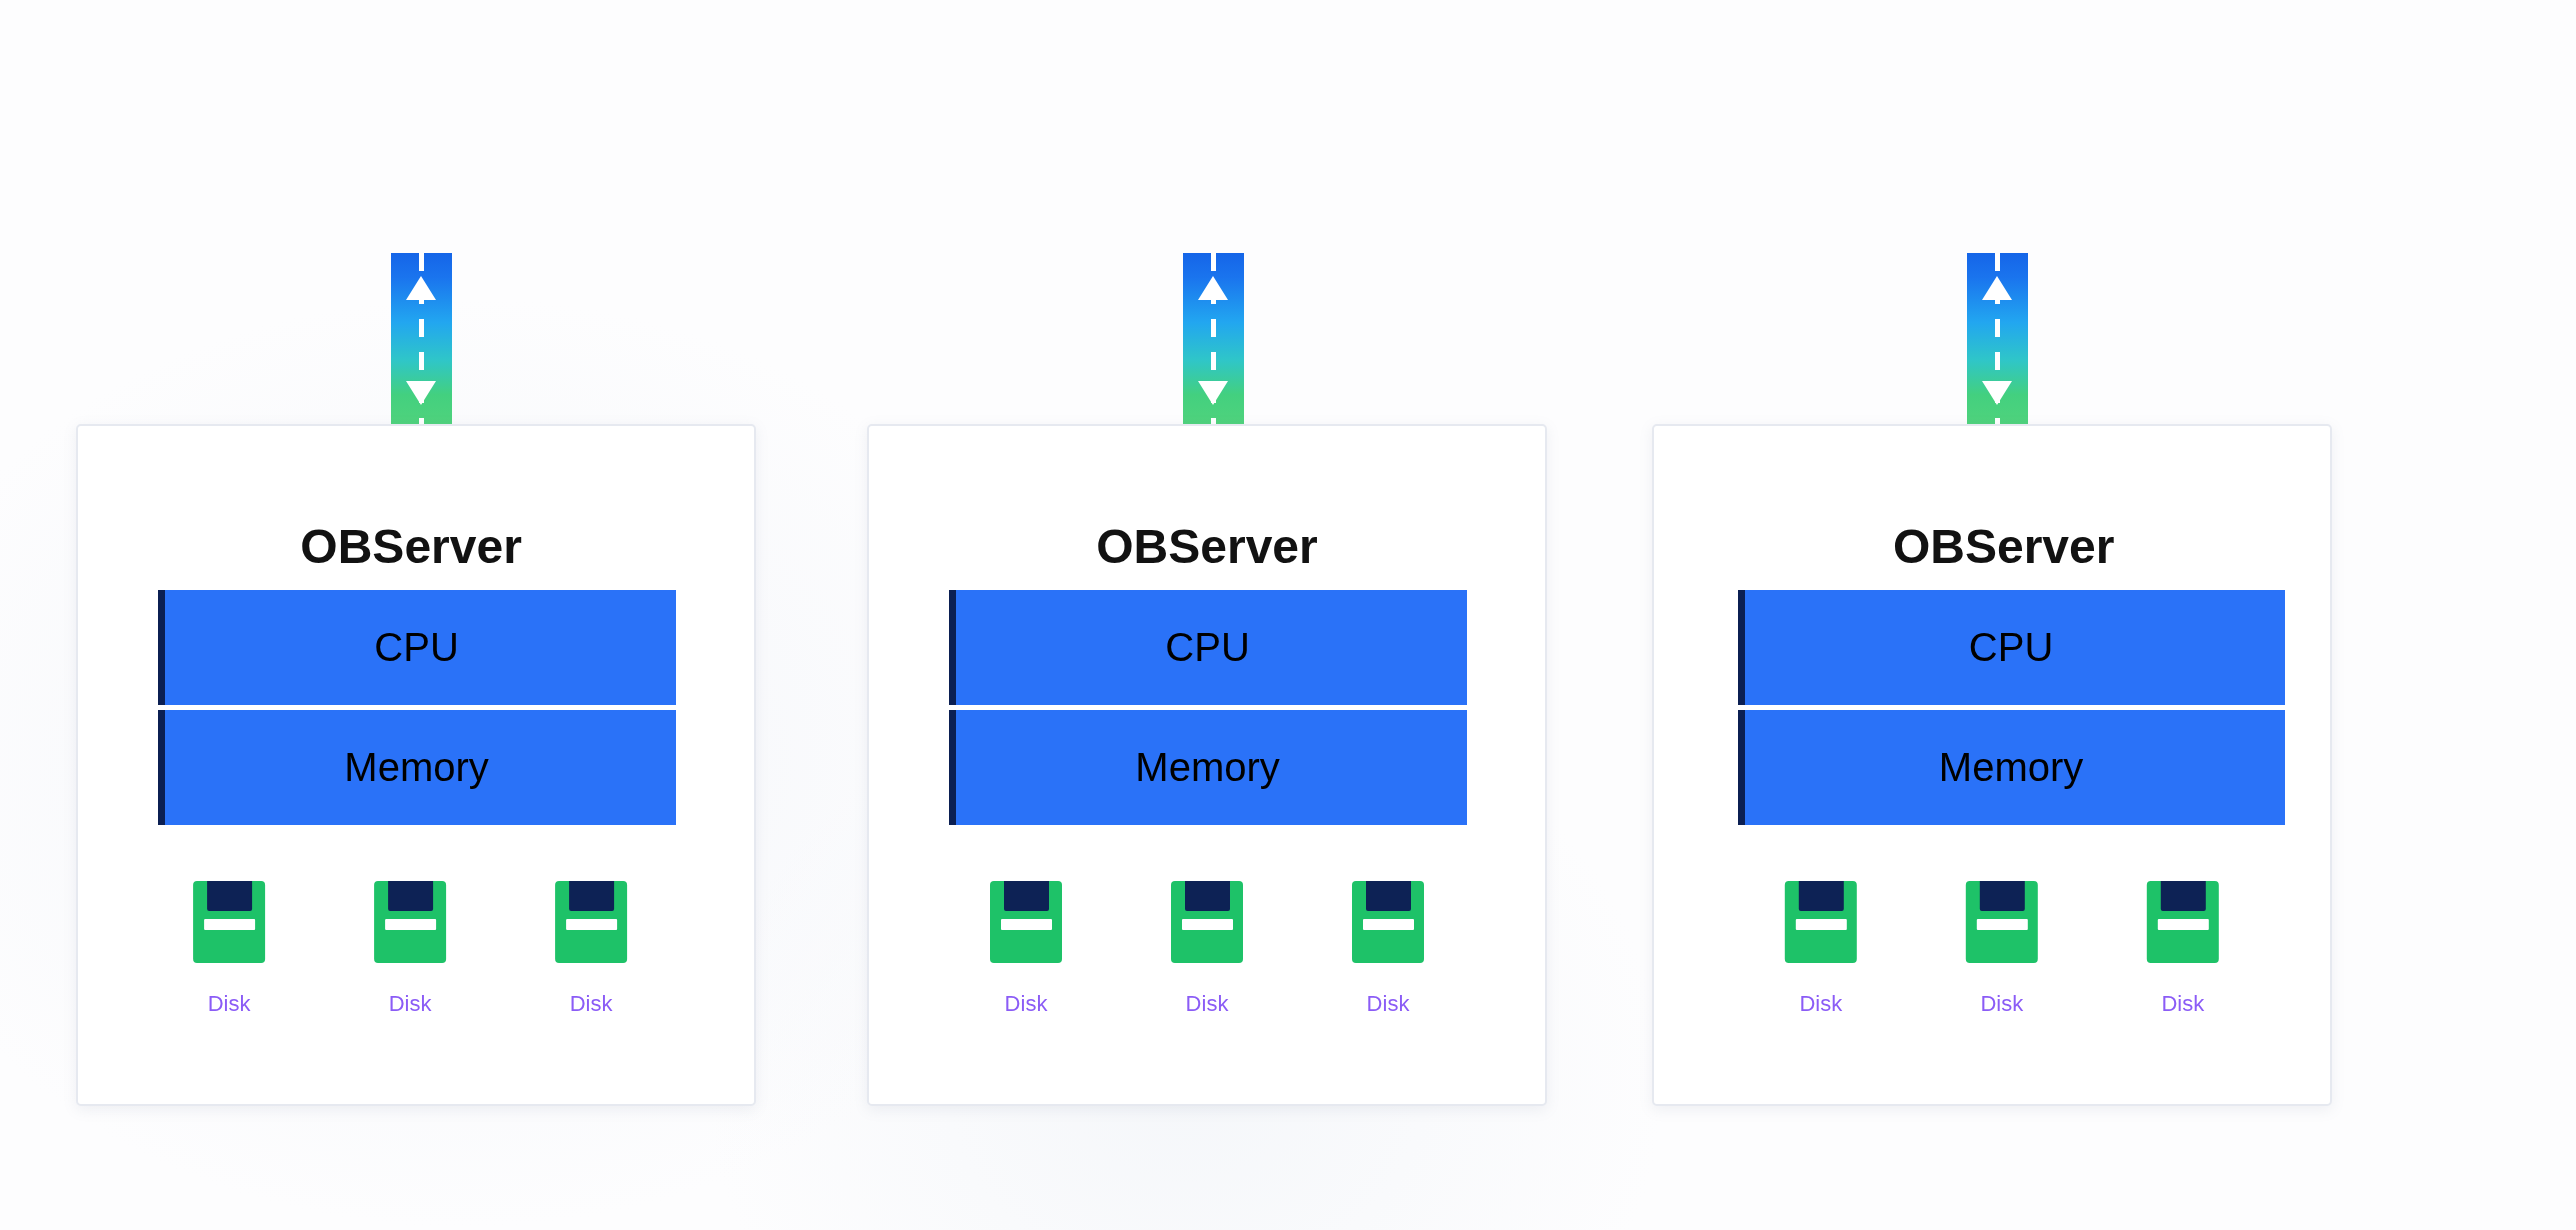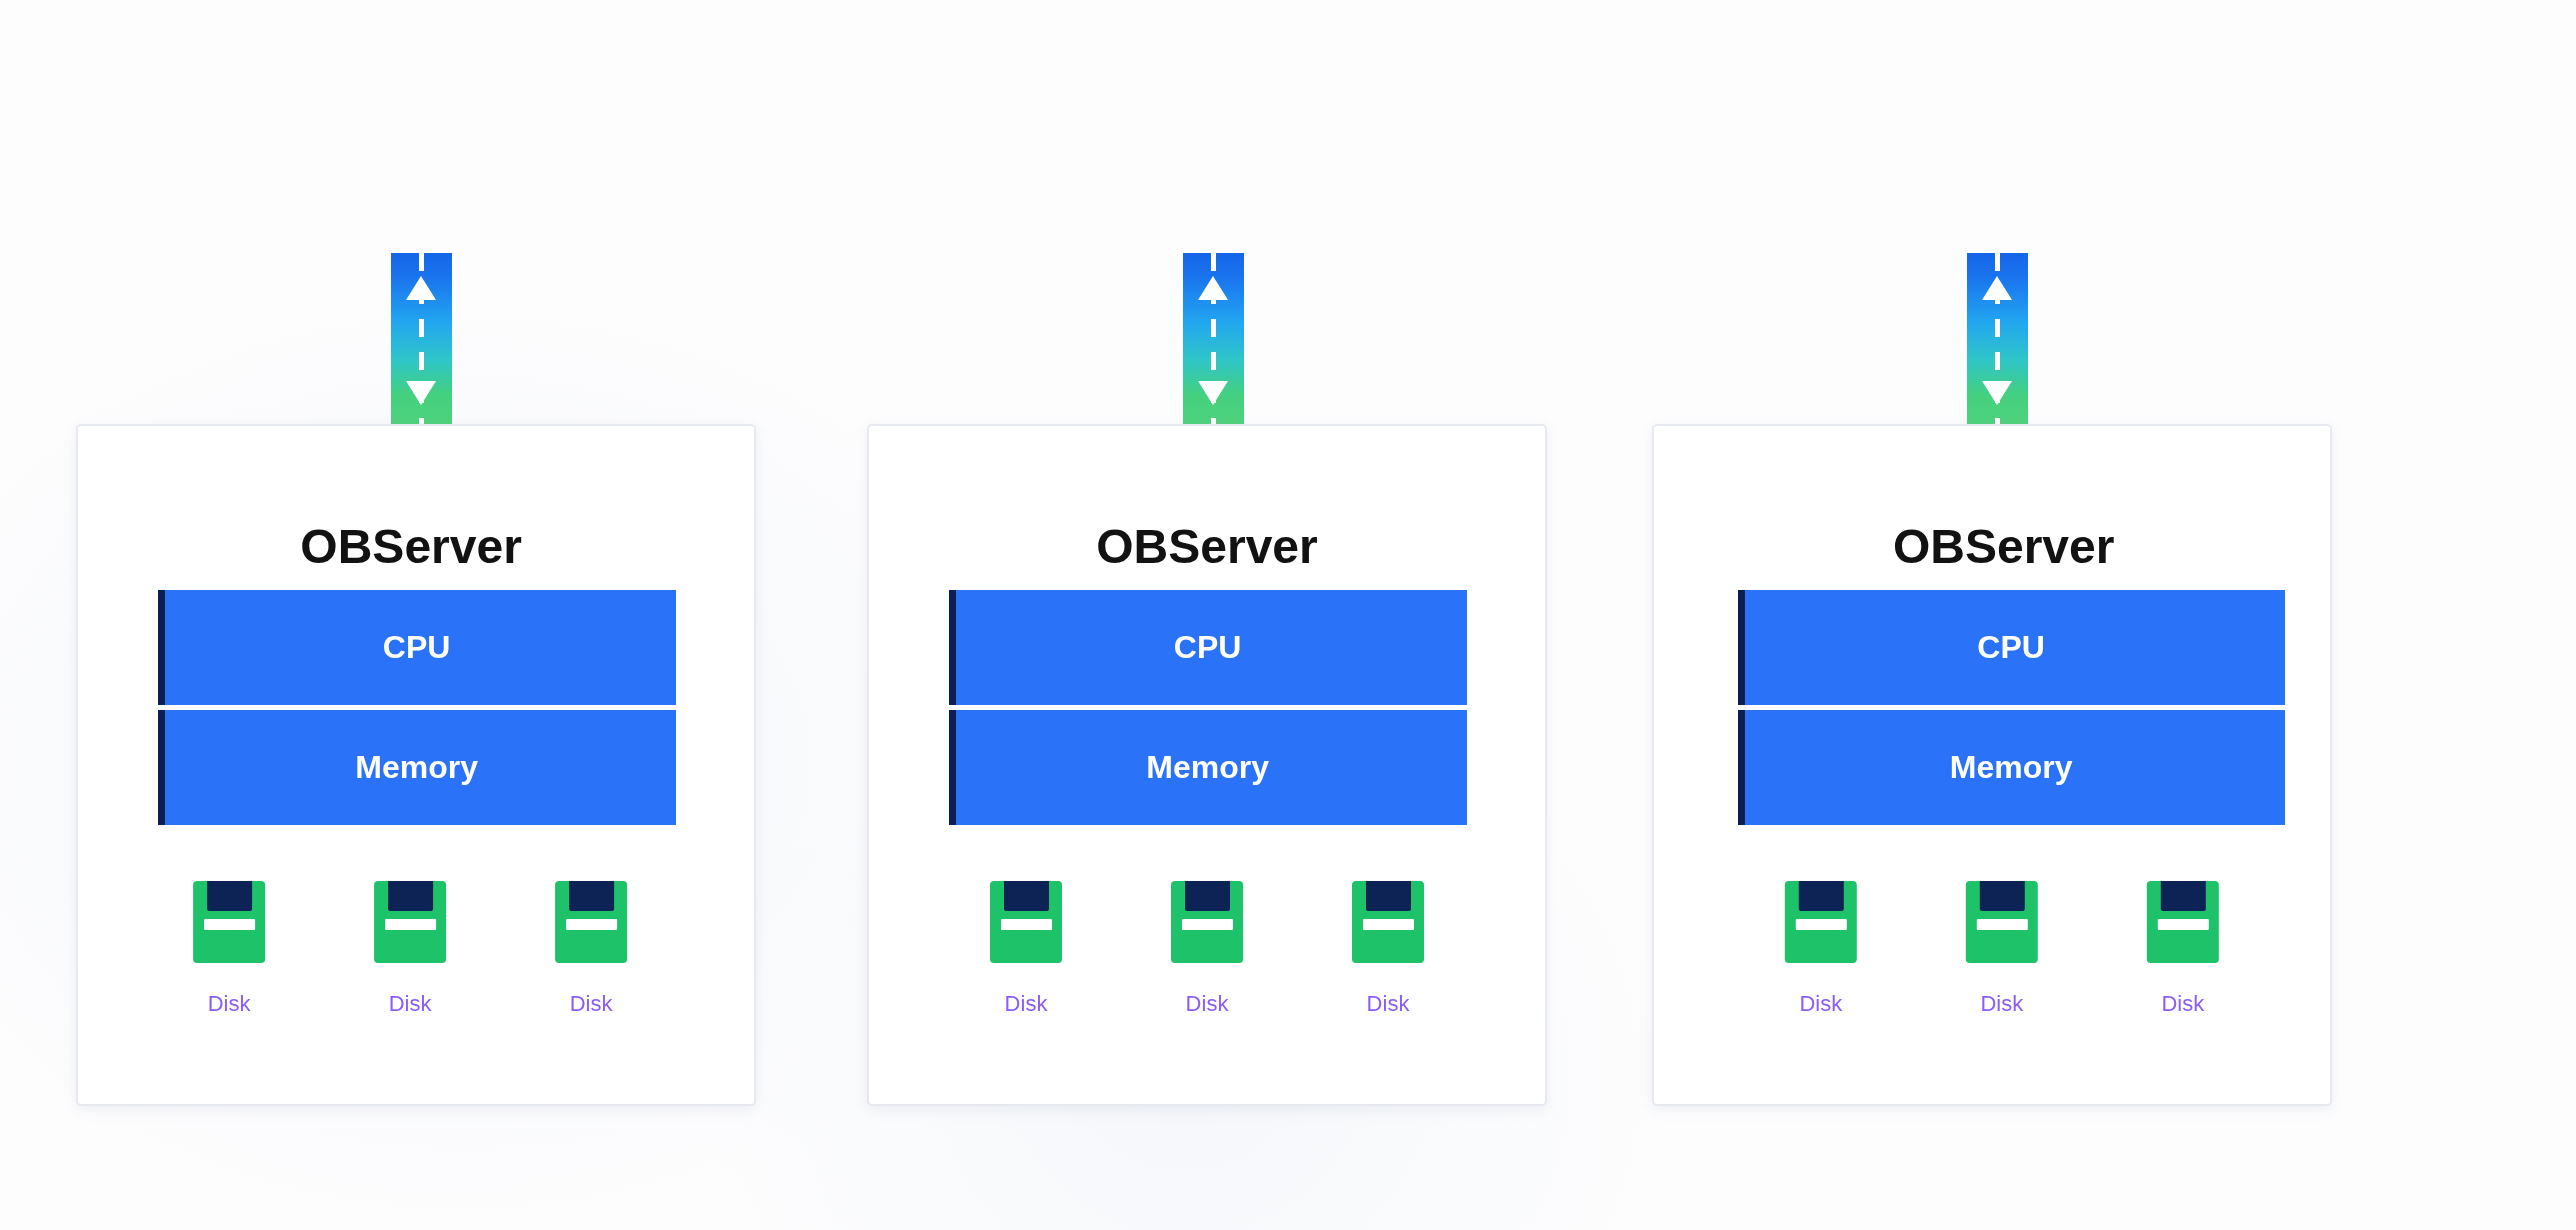--- a/index.html
+++ b/index.html
@@ -124,23 +124,23 @@
   .res-bar {
     position: absolute;
     height: 115px;
     background: #2a72f8;
     border-left: 7.8px solid #0b1f52;
     display: flex;
     align-items: center;
     justify-content: center;
   }
   .res-label {
-    font-size: 32px;
-    color: #ffffff;
-    font-weight: 700;
+    font-size: 40px;
+    color: #000000;
+    font-weight: 400;
     transform: translateX(-3.9px);
   }
   .bar-cpu { top: 164px; }
   .bar-mem { top: 284px; }
 
   .card-1 .res-bar { left: 80px; width: 518px; }
   .card-2 .res-bar { left: 80px; width: 518px; }
   .card-3 .res-bar { left: 84px; width: 547px; }
 
   

